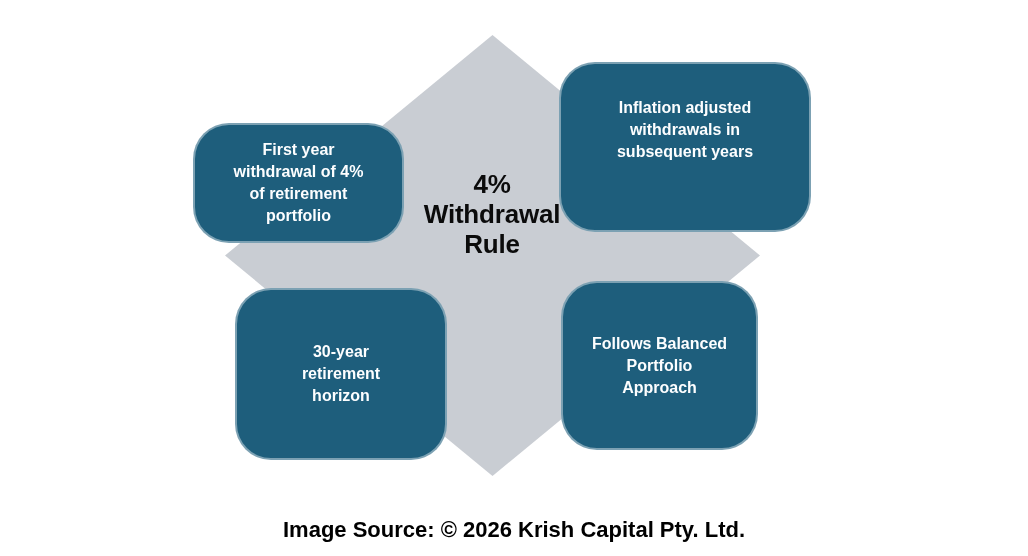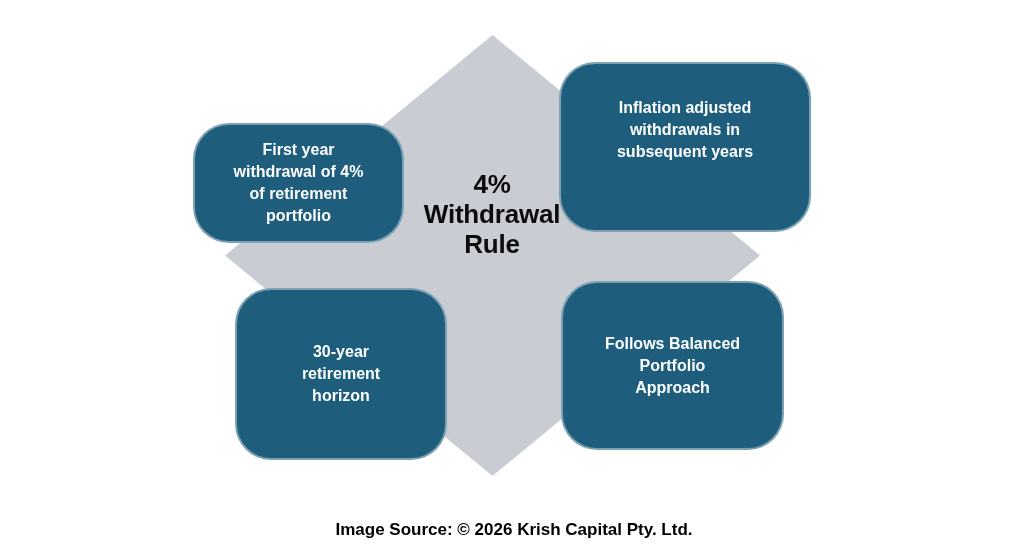--- a/index.html
+++ b/index.html
@@ -59,29 +59,29 @@
     line-height: 22px;
   }
   .box .box-text {
     white-space: pre-line;
     padding: 0 8px;
   }
   .box1 { left: 193px; top: 75px;  width: 211px; height: 120px; margin-top: 48px; }
   .box2 { left: 559px; top: 62px;  width: 252px; height: 170px; align-items: flex-start; }
   .box2 .box-text { padding-top: 33px; }
   .box3 { left: 235px; top: 288px; width: 212px; height: 172px; align-items: center; }
-  .box4 { left: 561px; top: 281px; width: 223px; height: 169px; }
+  .box4 { left: 561px; top: 281px; width: 197px; height: 169px; }
   
   .caption {
     position: absolute;
     left: 0;
     top: 518px;
     width: 1028px;
     text-align: center;
-    font-size: 17px;
+    font-size: 22px;
     font-weight: bold;
     color: #000000;
     line-height: 24px;
   }
 </style>
 </head>
 <body>
 
 <div class="stage">
 

